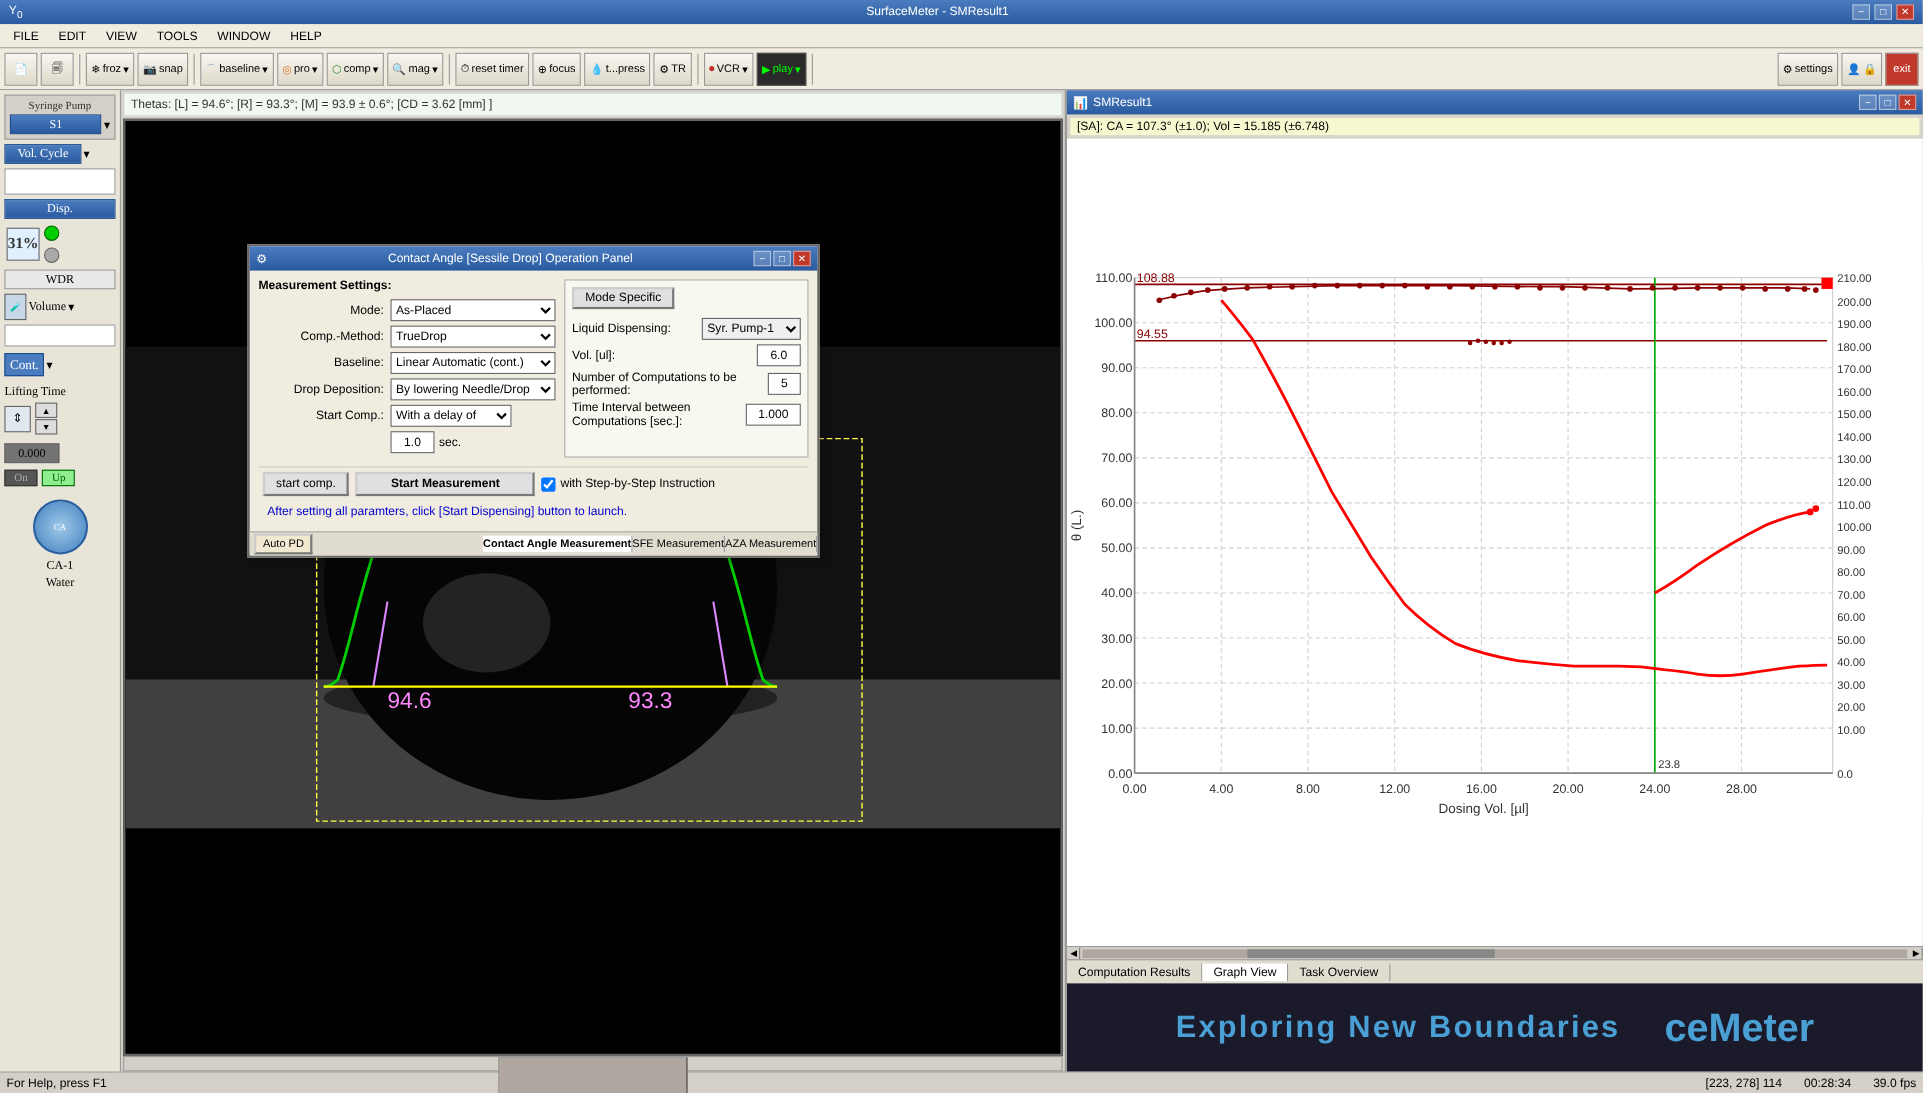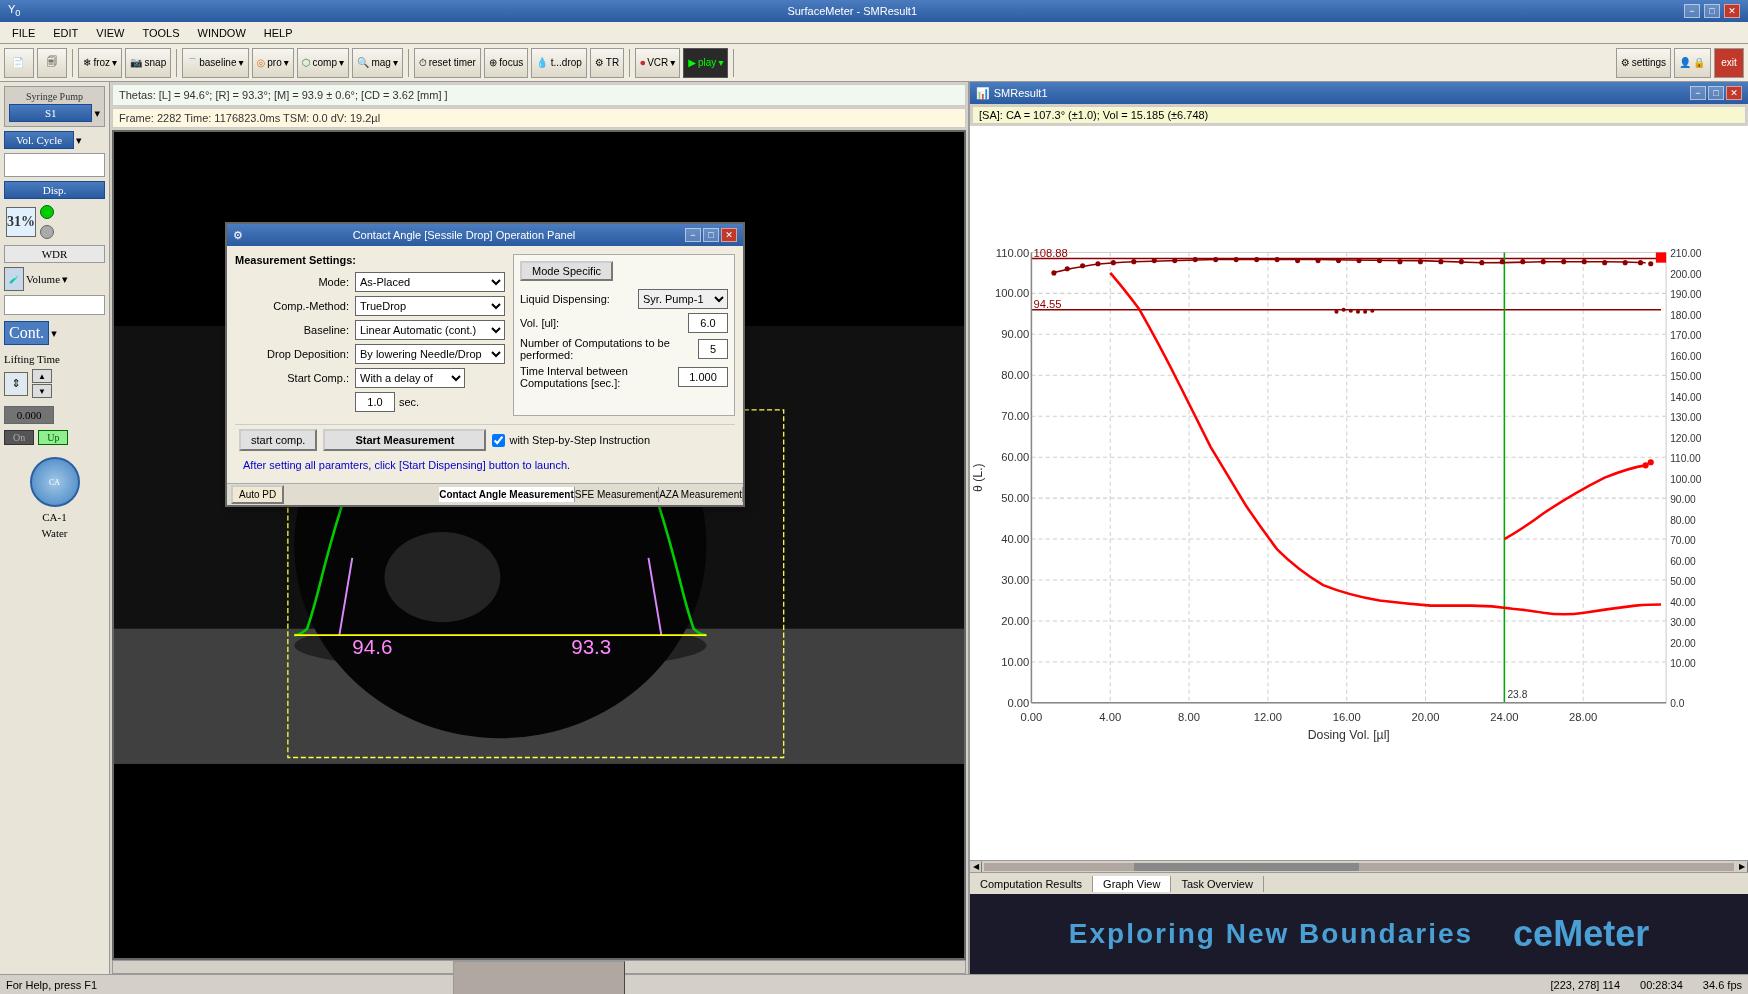--- a/index.html
+++ b/index.html
@@ -154,21 +154,21 @@
   <div class="toolbar-btn">
     <span>⏱</span>
     <span>reset timer</span>
   </div>
   <div class="toolbar-btn">
     <span>⊕</span>
     <span>focus</span>
   </div>
   <div class="toolbar-btn">
     <span>💧</span>
-    <span>t...drop</span>
+    <span>t...press</span>
   </div>
   <div class="toolbar-btn">
     <span>⚙</span>
     <span>TR</span>
   </div>
   <div class="toolbar-sep"></div>
   <div class="toolbar-btn">
     <span style="color:#c03030">⏺</span>
     <span>VCR</span>
     <span>▾</span>
@@ -229,21 +229,21 @@
       <div class="vol-icon">
         <span>🧪</span>
       </div>
       <span>Volume</span>
       <span>▾</span>
     </div>
 
     <div style="height:20px; border:1px solid #999; background:white; margin-bottom:2px;"></div>
 
     <div style="display:flex; align-items:center; gap:2px;">
-      <div style="background:#4a7cbf; color:white; border:1px solid #1a4a8f; padding:2px 4px; font-size:16px; cursor:pointer;">Cont.</div>
+      <div style="background:#4a7cbf; color:white; border:1px solid #1a4a8f; padding:2px 4px; font-size:12px; cursor:pointer;">Cont.</div>
       <span>▾</span>
     </div>
 
     <div style="display:flex; align-items:center; gap:2px; margin-top:4px;">
       <span>Lifting Time</span>
     </div>
     <div style="display:flex; align-items:center; gap:4px;">
       <div style="width:24px; height:24px; background:#e0e8f0; border:1px solid #666; display:flex; align-items:center; justify-content:center; cursor:pointer;">⇕</div>
       <div style="display:flex; flex-direction:column; gap:1px;">
         <div class="ud-btn">▲</div>
@@ -265,23 +265,20 @@
         <span style="font-size:8px;">CA</span>
       </div>
       <span>CA-1</span>
       <span>Water</span>
     </div>
   </div>
 
   <div id="center-area" style="position:relative;">
     <div id="info-bar">
       <span>Thetas: [L] = 94.6°; [R] = 93.3°; [M] = 93.9 ± 0.6°; [CD = 3.62 [mm] ]</span>
-    </div>
-    <div id="frame-bar">
-      <span>Frame: 2282  Time: 1176823.0ms  TSM: 0.0  dV: 19.2µl</span>
     </div>
 
     <div id="video-area">
       <svg width="100%" height="100%" viewBox="0 0 660 340">
 
         <rect width="660" height="340" fill="#111"></rect>
 
         <rect x="0" y="235" width="660" height="105" fill="#404040"></rect>
 
         <ellipse cx="300" cy="248" rx="160" ry="20" fill="#1a1a1a" opacity="0.8"></ellipse>
@@ -612,14 +609,14 @@
       </div>
     </div>
   </div>
 </div>
 
 <div id="status-bar">
   <span>For Help, press F1</span>
   <span style="flex:1;"></span>
   <span>[223, 278] 114</span>
   <span>00:28:34</span>
-  <span>34.6 fps</span>
+  <span>39.0 fps</span>
 </div>
 
 </body></html>

